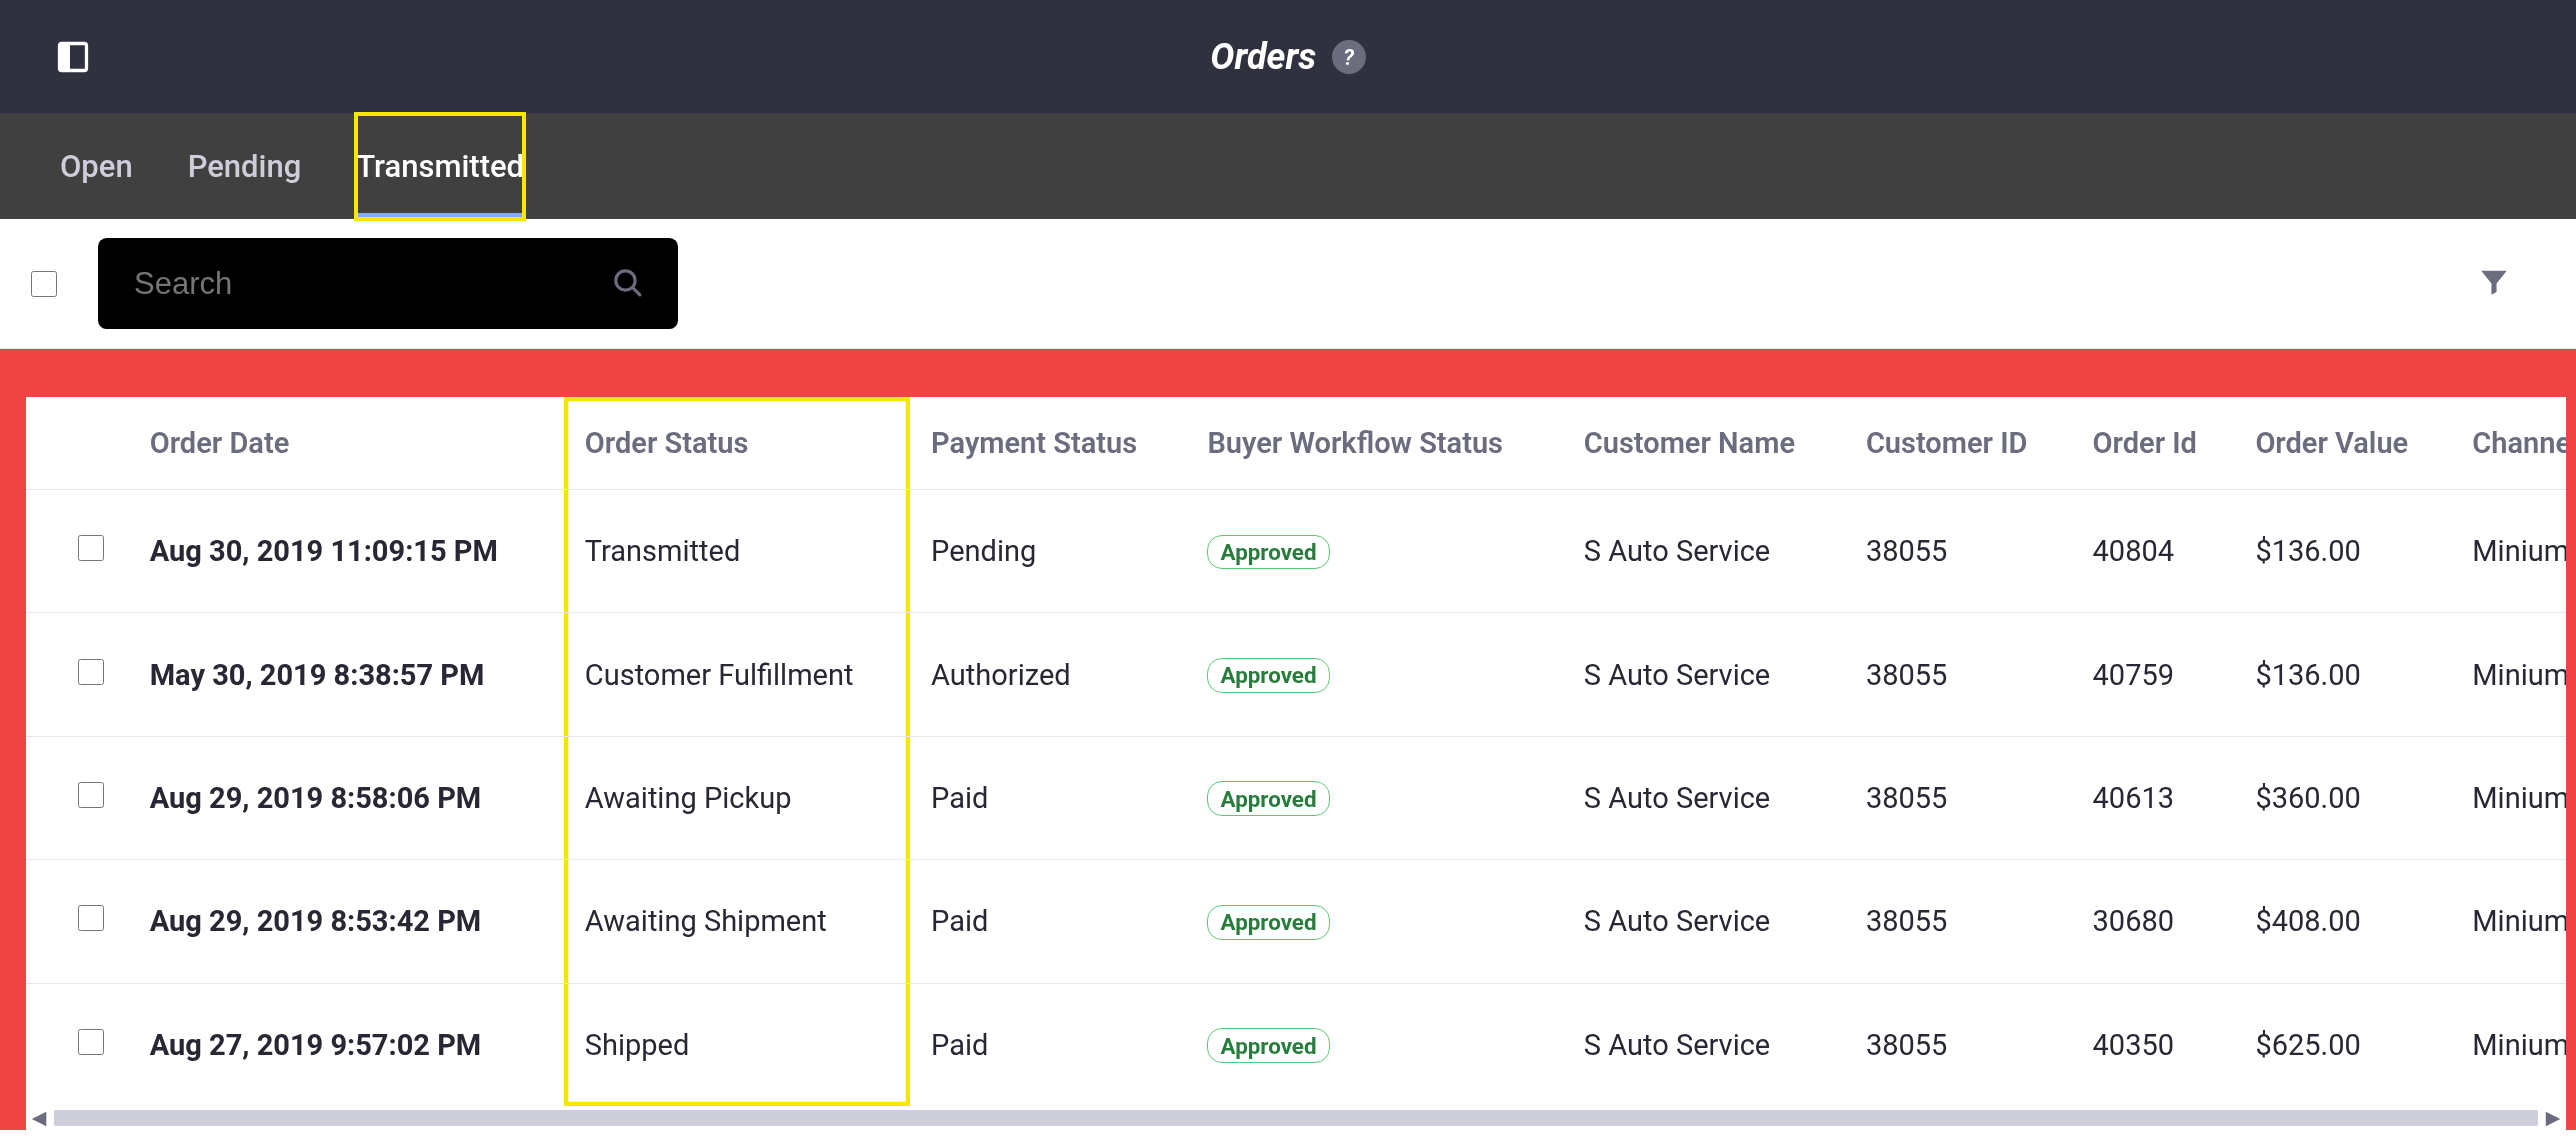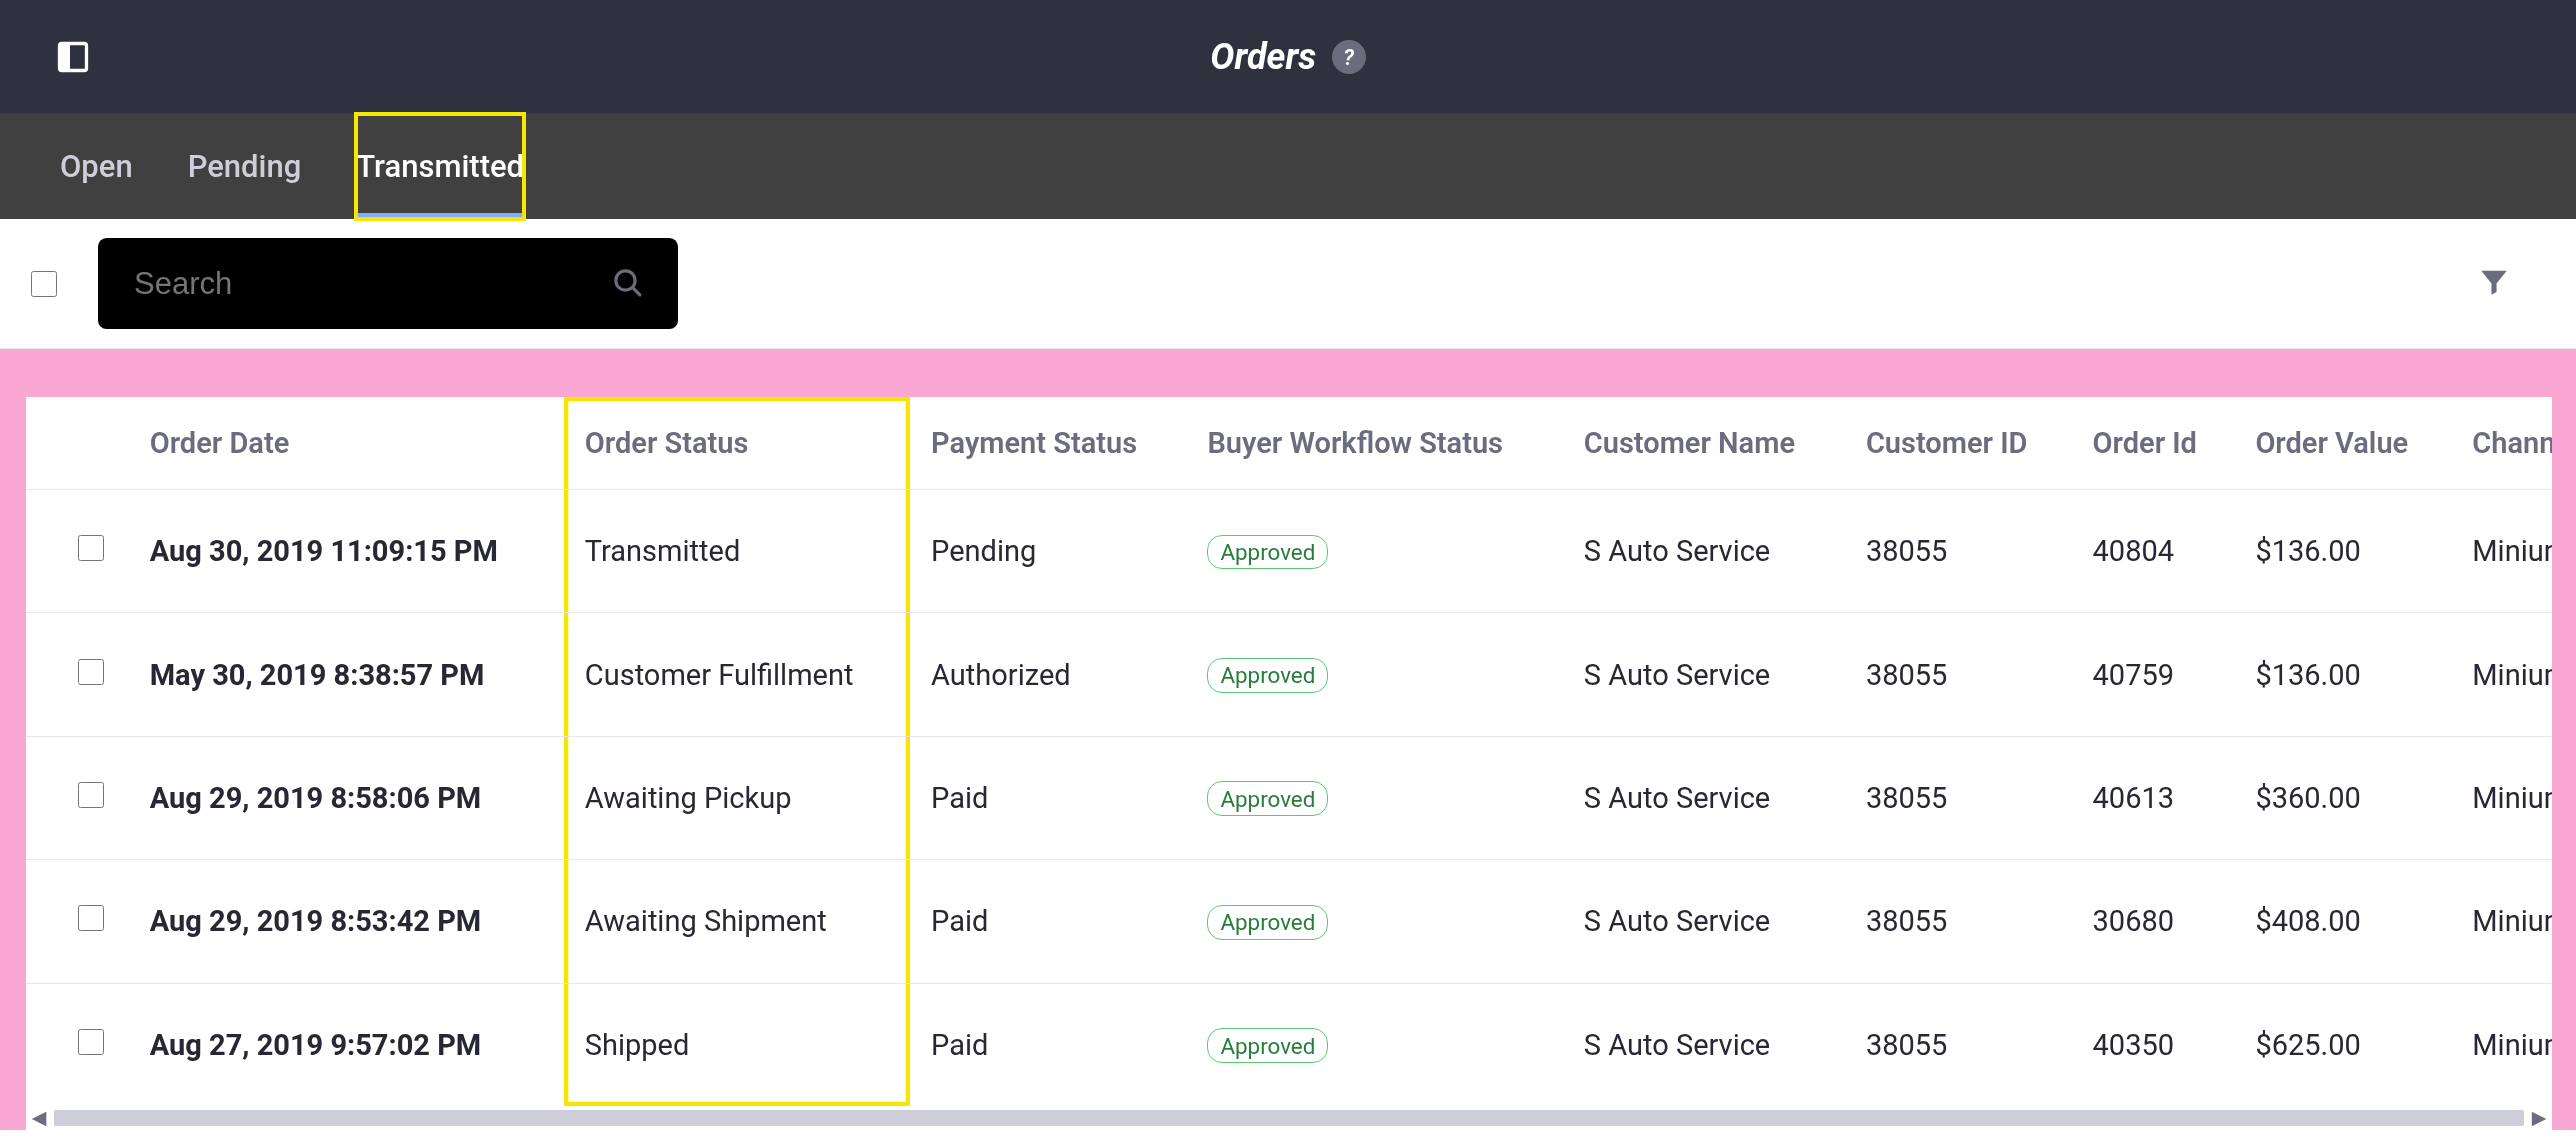--- a/index.html
+++ b/index.html
@@ -103,22 +103,22 @@
     .search-box .search-icon {
       position: absolute;
       right: 34px; top: 50%; transform: translateY(-50%);
       color: #6b6c7e;
     }
     .toolbar .spacer { flex: 1; }
     .toolbar .filter-icon { color: #6b6c7e; margin-right: 34px; }
 
     
     .content {
-      background: #f9a8d4;
-      padding: 48px 24px 0 26px;
+      background: #ef4444;
+      padding: 48px 10px 0 26px;
     }
     .table-wrap {
       overflow-x: auto;
       background: transparent;
     }
     table {
       border-collapse: collapse;
       width: 2686px;
       background: #fff;
     }
@@ -150,21 +150,21 @@
     }
     .col-highlight-bottom {
       box-shadow: inset 4.3px 0 0 0 #f7e600, inset -4.3px 0 0 0 #f7e600, inset 0 -4.3px 0 0 #f7e600;
     }
 
     .badge {
       display: inline-block;
       border: 1.7px solid #5aca75;
       color: #287d3c;
       font-size: 22.4px;
-      font-weight: 400;
+      font-weight: 700;
       border-radius: 15px;
       padding: 3.4px 12px;
     }
 
     
     .hscroll {
       height: 24px;
       background:#fff;
       position: relative;
       display:flex;

